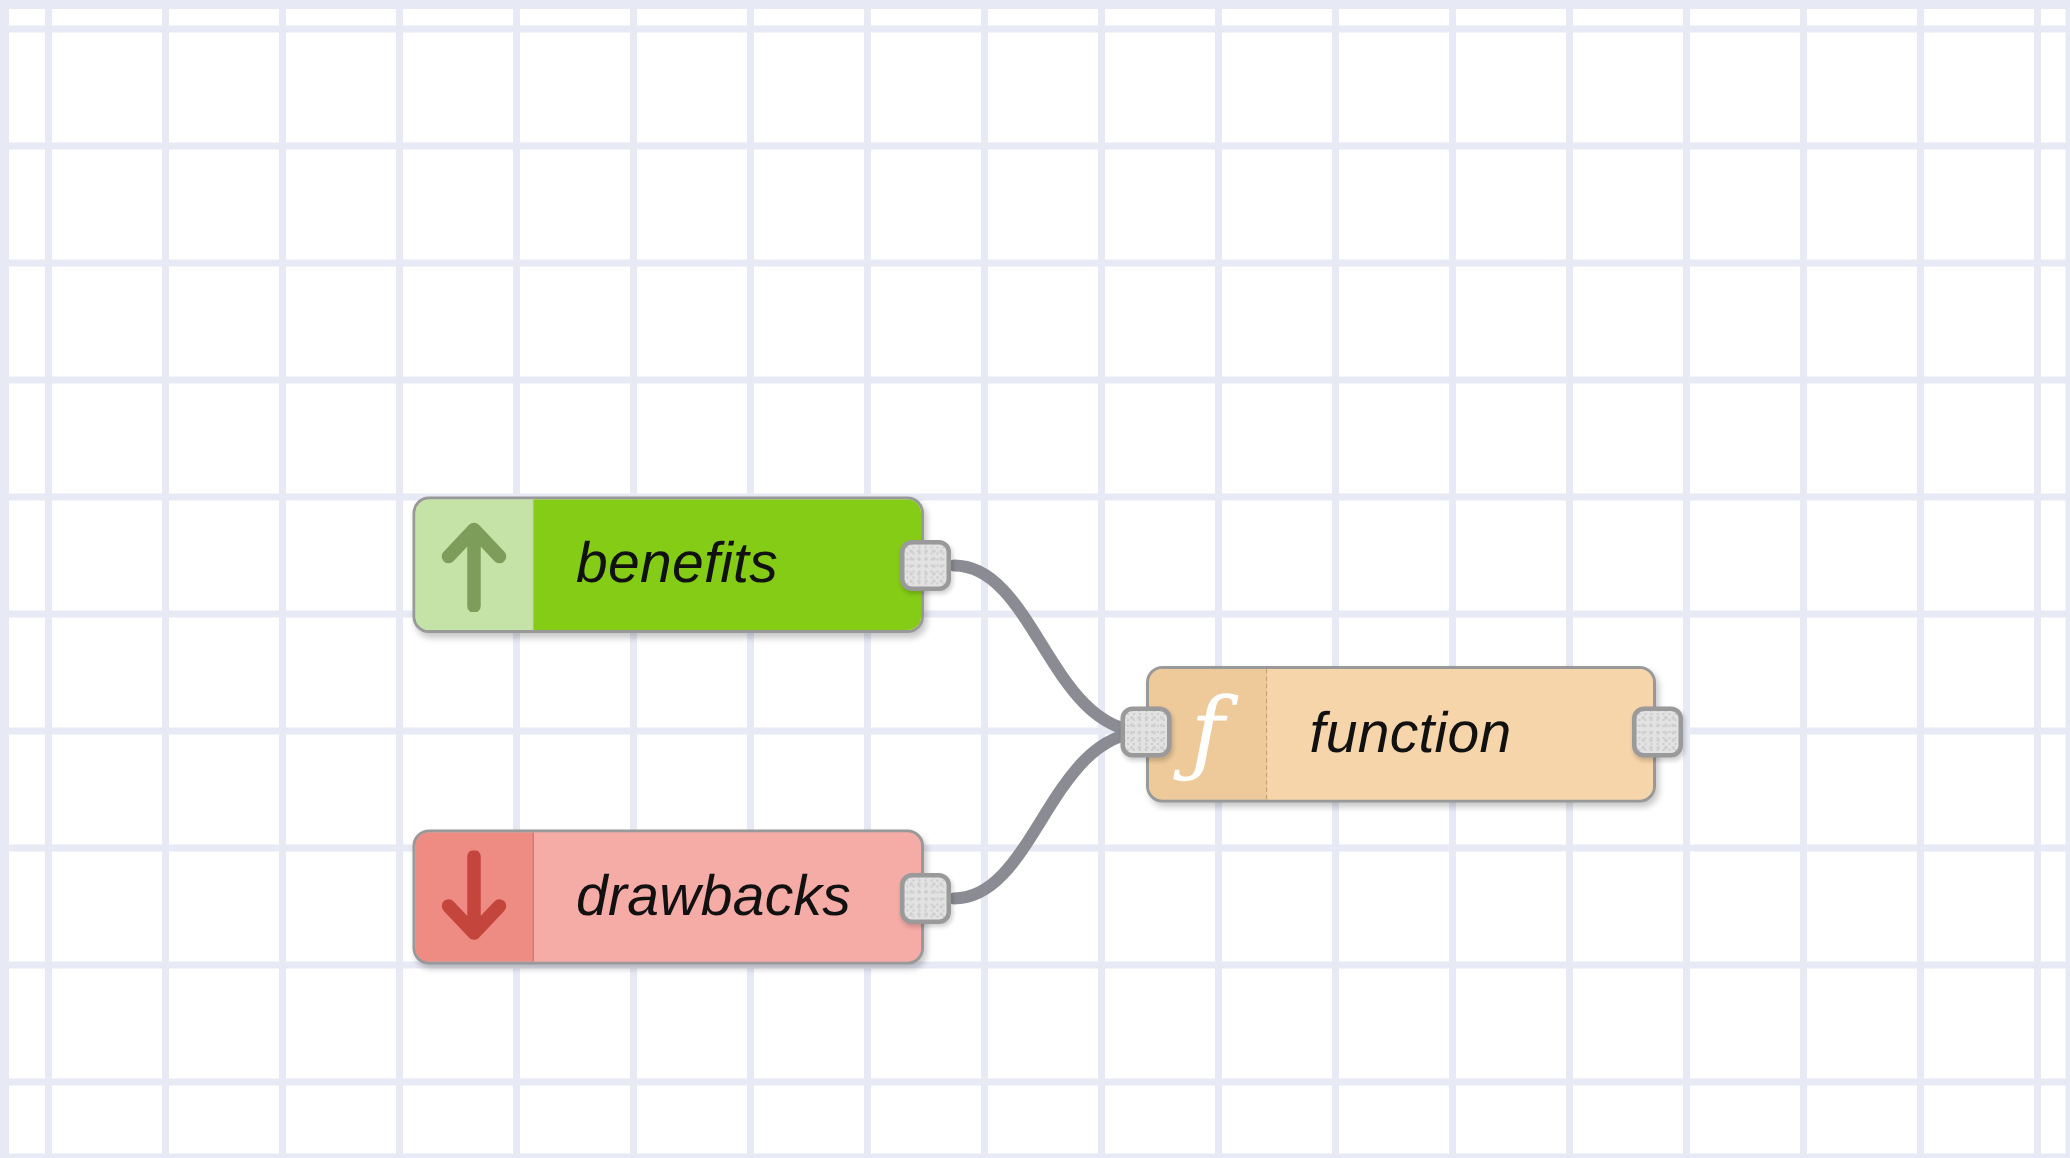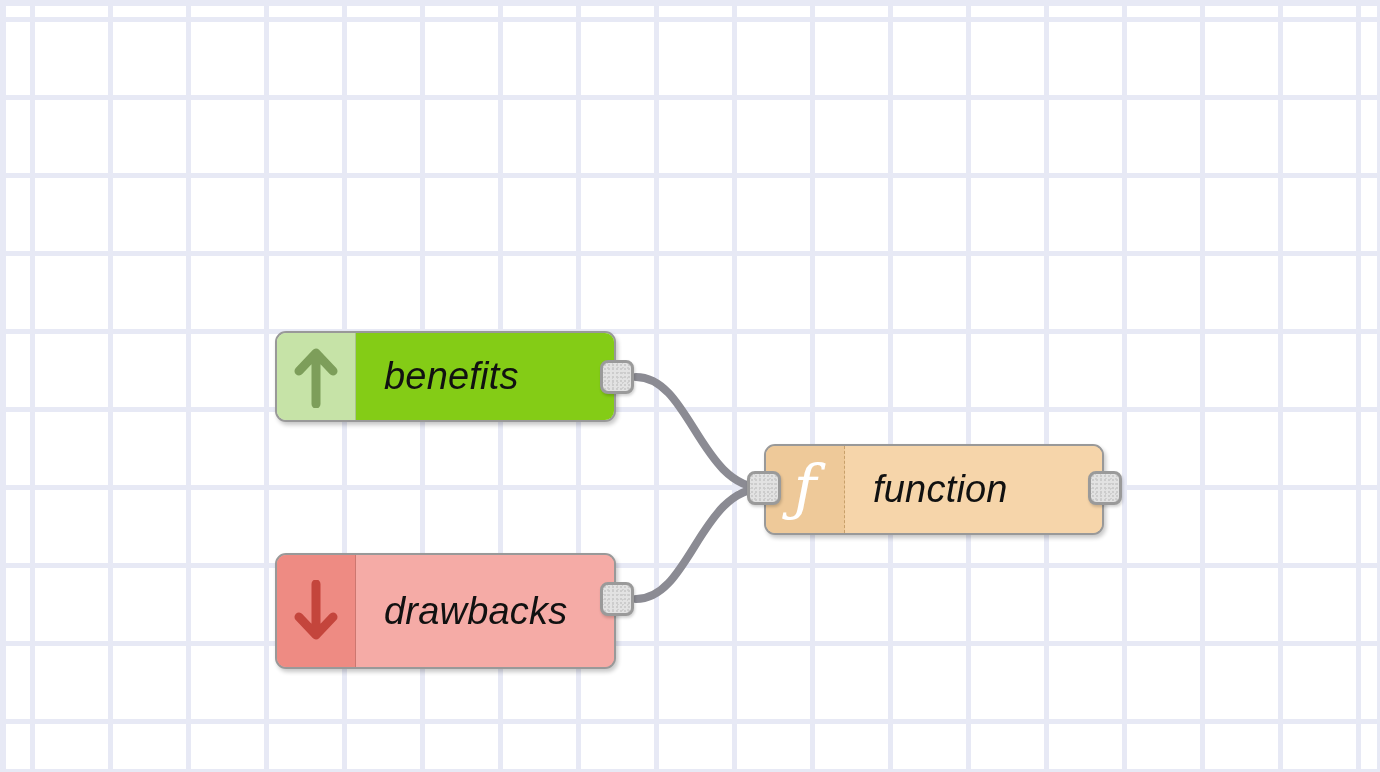--- a/index.html
+++ b/index.html
@@ -105,21 +105,21 @@
     height: 91px;
     background: #e0f5cf;
   }
   #node-benefits .node-icon { background: #c6e3a7; }
   #node-benefits .node-label { background: #84cc16; }
 
   #node-drawbacks {
     left: 275px;
     top: 553px;
     width: 341px;
-    height: 116px;
+    height: 90px;
     background: #f5aba6;
   }
   #node-drawbacks .node-icon { background: #ee8b83; }
   #node-drawbacks .node-label { background: #f5aba6; }
 
   #node-function {
     left: 764px;
     top: 444px;
     width: 340px;
     height: 91px;

